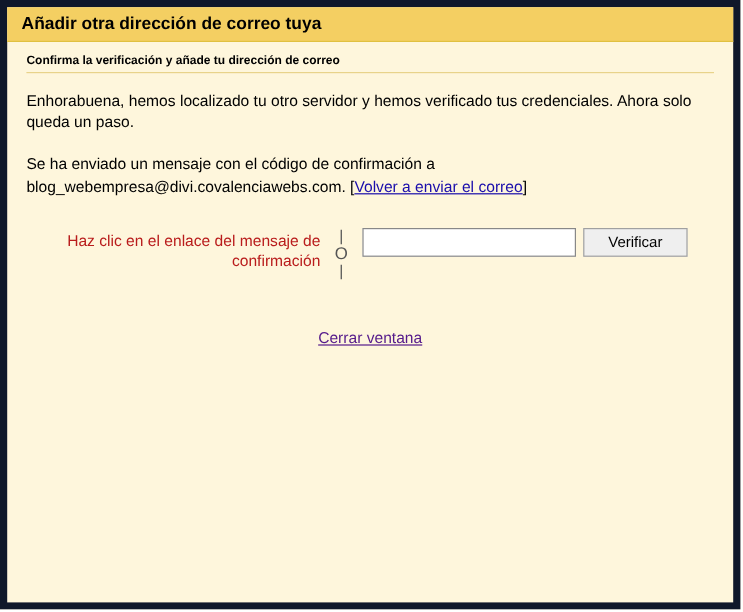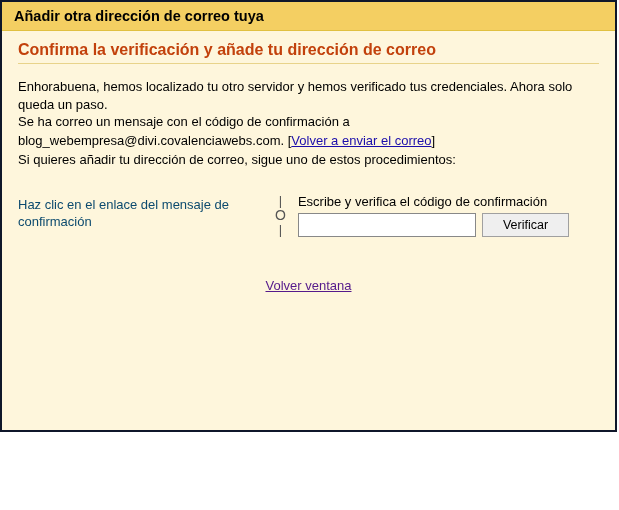--- a/index.html
+++ b/index.html
@@ -4,50 +4,51 @@
 <style>
   body {
     margin: 0;
     padding: 0;
     font-family: Arial, sans-serif;
     font-size: 13px;
     background: #fff;
   }
   .dialog {
     width: 617px;
-    height: 432px;
-    border: 2px solid #0f172a;
+    height: 508px;
+    border: 6px solid #0f172a;
     background: #fef6dc;
     box-sizing: border-box;
   }
   .title-bar {
     background: #f4cf62;
     padding: 6px 12px;
     border-bottom: 1px solid #e0c040;
   }
   .title-bar h1 {
     margin: 0;
     font-size: 14.5px;
     font-weight: bold;
     color: #000;
   }
   .inner {
     padding: 10px 16px 16px 16px;
   }
   .subtitle {
-    font-size: 16px;
+    font-size: 10px;
     font-weight: bold;
     padding-bottom: 4px;
     border-bottom: 1px solid #e8d38a;
     margin-bottom: 14px;
-    color: #c2410c;
+    color: #000000;
   }
   .para {
     color: #000;
     line-height: 1.35;
+    margin-bottom: 18px;
   }
   .info {
     color: #000;
     line-height: 1.45;
     margin-bottom: 24px;
   }
   .email-bold {
     font-weight: normal;
   }
   a.link {
@@ -56,23 +57,24 @@
     text-align: center;
   }
   .options {
     display: flex;
     align-items: flex-start;
     gap: 10px;
     margin-bottom: 40px;
   }
   .left-opt {
     flex: 0 0 245px;
-    color: #0c4a6e;
+    color: #b91c1c;
     line-height: 1.35;
     padding-top: 2px;
+    text-align: right;
   }
   .divider {
     display: flex;
     flex-direction: column;
     align-items: center;
     color: #555;
     font-size: 12px;
     line-height: 1.1;
     padding: 0 2px;
   }
@@ -126,38 +128,36 @@
 <div class="dialog">
   <div class="title-bar">
     <h1>Añadir otra dirección de correo tuya</h1>
   </div>
   <div class="inner">
     <div class="subtitle">Confirma la verificación y añade tu dirección de correo</div>
 
     <div class="para">Enhorabuena, hemos localizado tu otro servidor y hemos verificado tus credenciales. Ahora solo queda un paso.</div>
 
     <div class="info">
-      <span>Se ha correo un mensaje con el código de confirmación a</span><br>
+      <span>Se ha enviado un mensaje con el código de confirmación a</span><br>
       <span class="email-bold">blog_webempresa@divi.covalenciawebs.com</span><span>. [</span><a href="#" class="link">Volver a enviar el correo</a><span>]</span><br>
-      <span>Si quieres añadir tu dirección de correo, sigue uno de estos procedimientos:</span>
     </div>
 
     <div class="options">
       <div class="left-opt">Haz clic en el enlace del mensaje de confirmación</div>
       <div class="divider">
         <span class="bar">|</span>
         <span class="mid">O</span>
         <span class="bar">|</span>
       </div>
       <div class="right-opt">
-        <div class="label">Escribe y verifica el código de confirmación</div>
         <div class="input-row">
           <input type="text" placeholder="" style="">
           <button class="verify">Verificar</button>
         </div>
       </div>
     </div>
 
     <div class="close-row">
-      <a href="#" class="close-link">Volver ventana</a>
+      <a href="#" class="close-link">Cerrar ventana</a>
     </div>
   </div>
 </div>
 
 </body></html>

